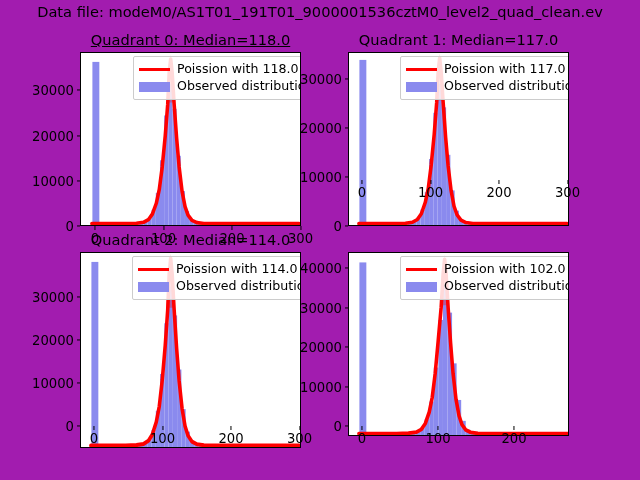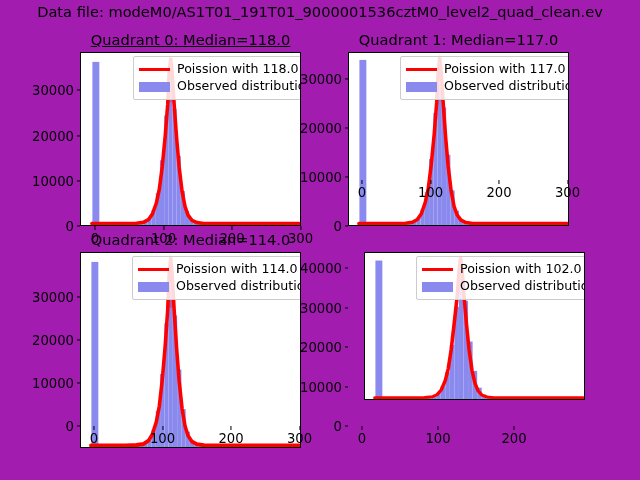--- a/index.html
+++ b/index.html
@@ -344,21 +344,21 @@
     <span class="xtick" style="left:14px;">0</span>
     <span class="tickmark-x" style="left:82.5px;"></span>
     <span class="xtick" style="left:82.5px;">100</span>
     <span class="tickmark-x" style="left:151px;"></span>
     <span class="xtick" style="left:151px;">200</span>
     <span class="tickmark-x" style="left:219.5px;"></span>
     <span class="xtick" style="left:219.5px;">300</span>
   </div>
 
   <div class="panel" style="left:348px; top:252px; width:221px; height:174px;">
-    <div class="axes" style="width:221px; height:148px;margin-left:16px;">
+    <div class="axes" style="width:221px; height:184px;">
       <div class="plotarea">
         <svg viewBox="0 0 221 174" preserveAspectRatio="none">
           <rect x="10.5" y="9" width="7" height="165" fill="#8a8aee"></rect>
           <g fill="#8a8aee">
             <rect x="58" y="173.4" width="4.6" height="0.6"></rect>
             <rect x="62.6" y="172.8" width="4.6" height="1.2"></rect>
             <rect x="67.2" y="170.9" width="4.6" height="3.1"></rect>
             <rect x="71.8" y="167.0" width="4.6" height="7.0"></rect>
             <rect x="76.4" y="158.9" width="4.6" height="15.1"></rect>
             <rect x="81" y="142.0" width="4.6" height="32.0"></rect>

